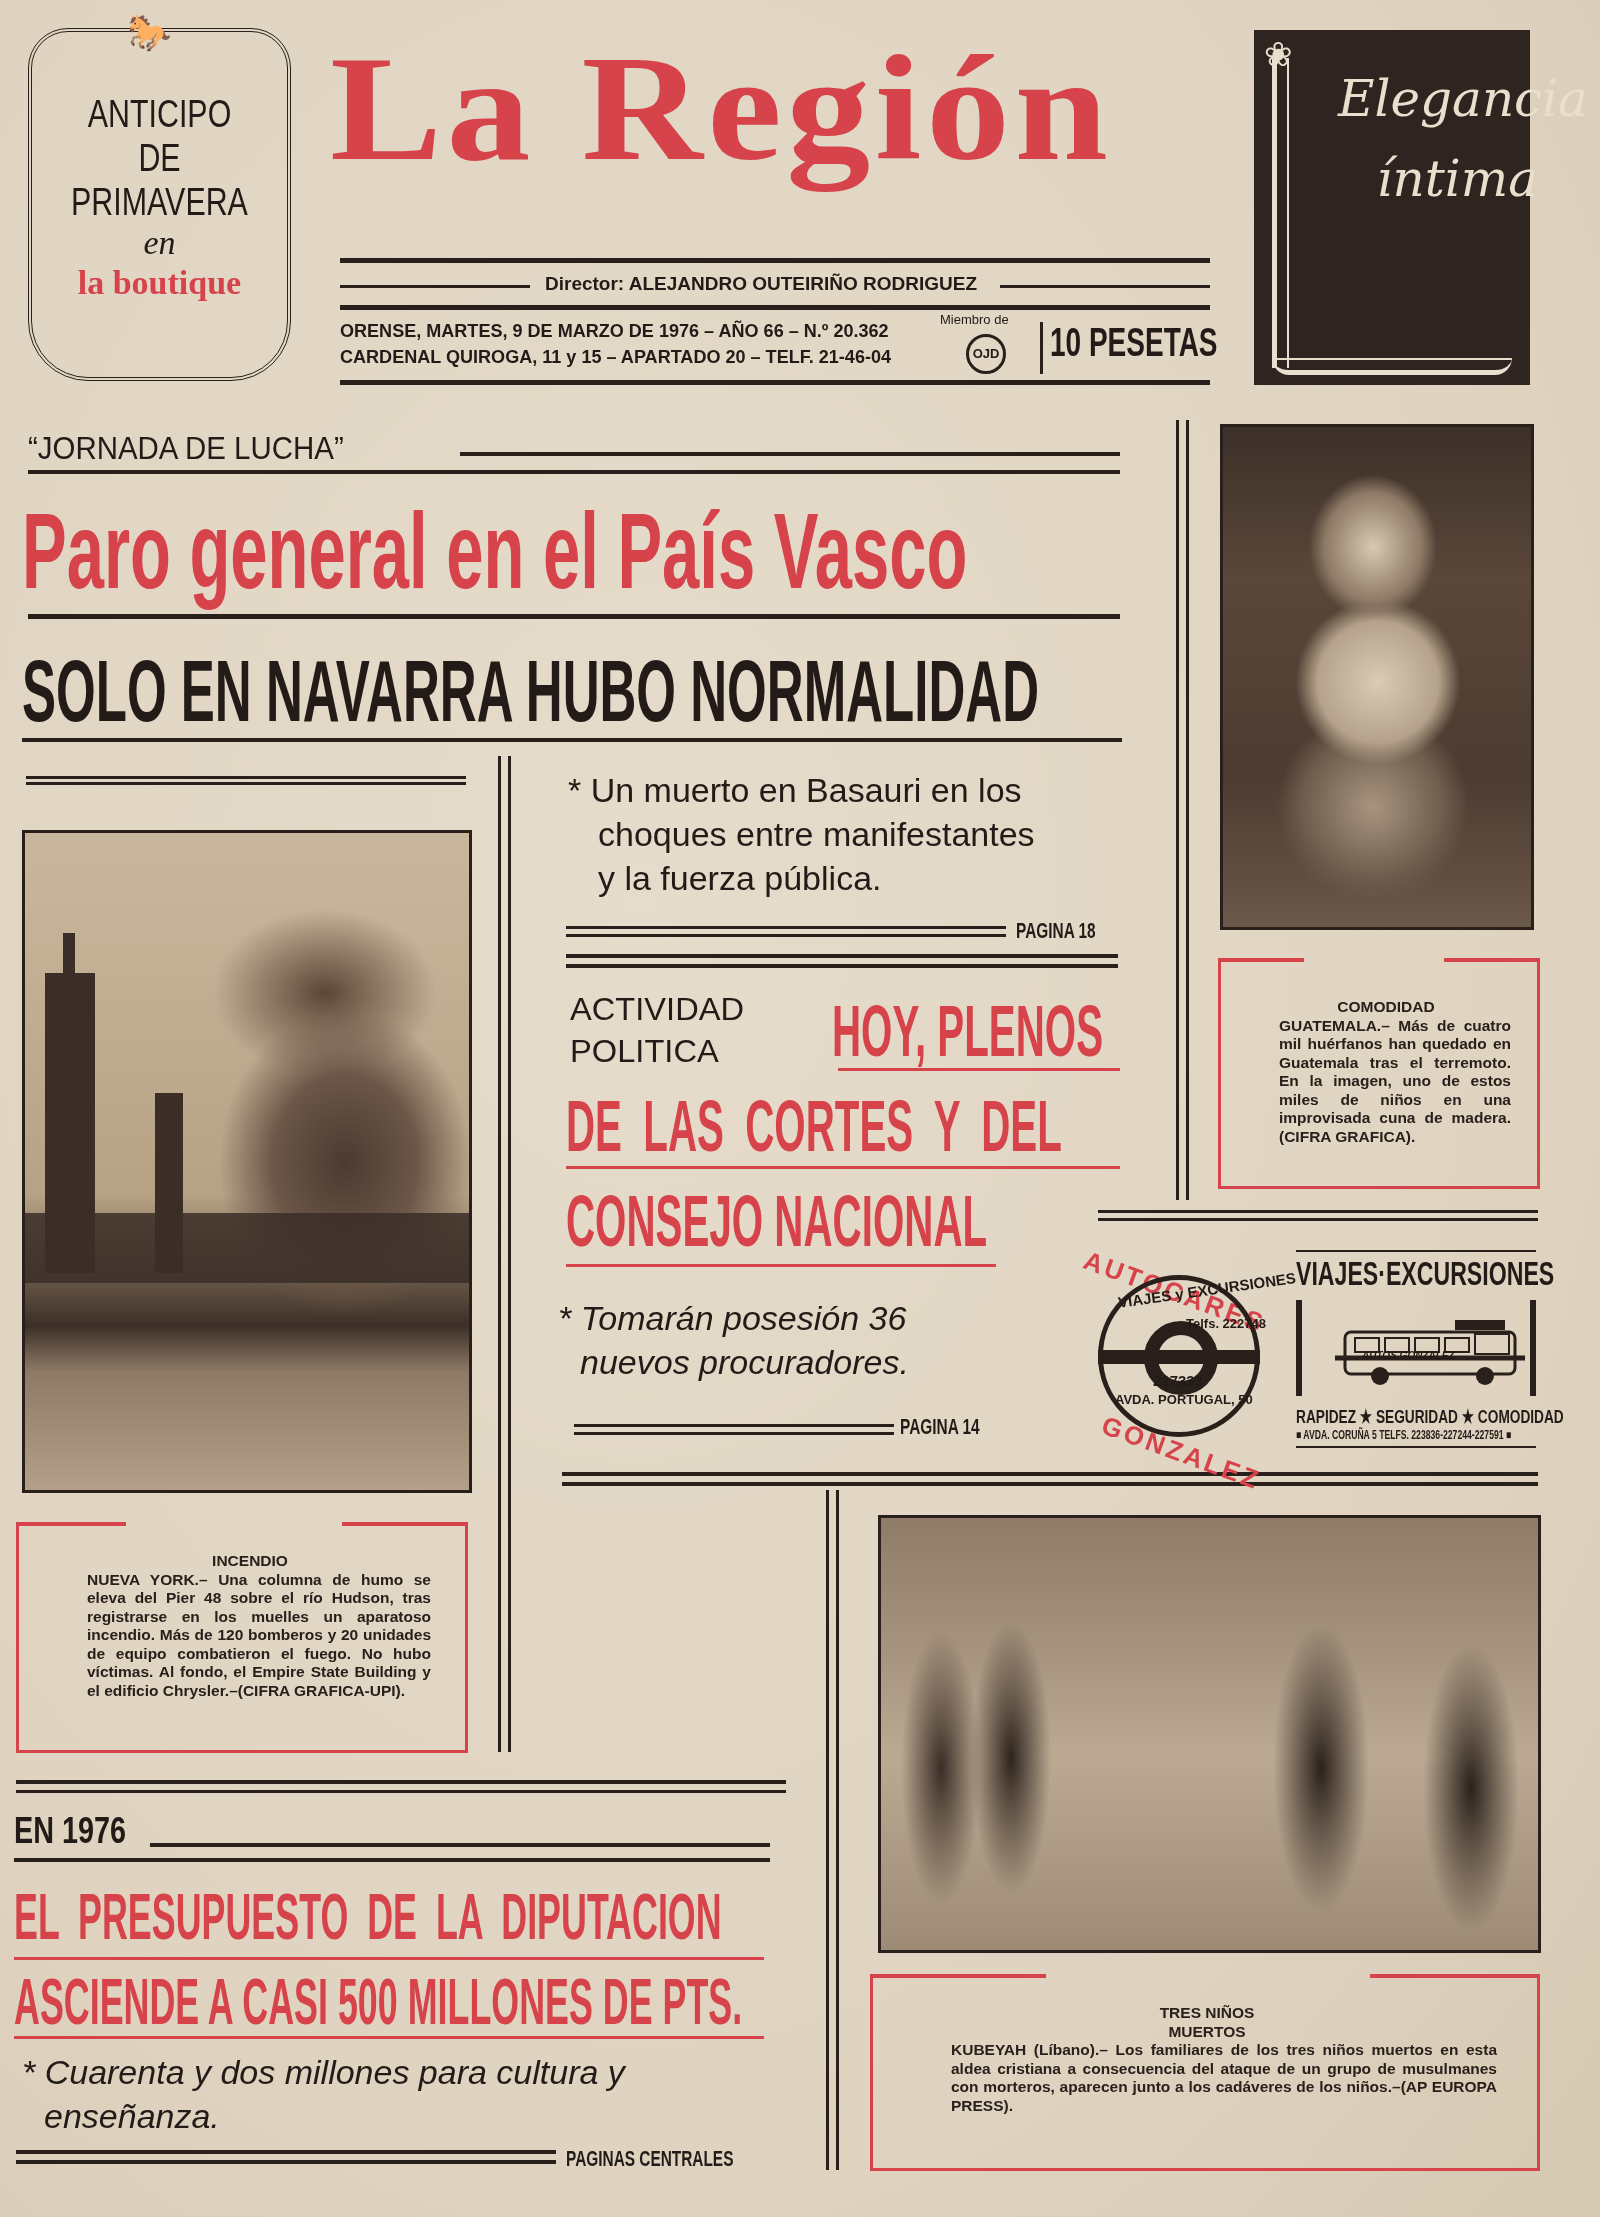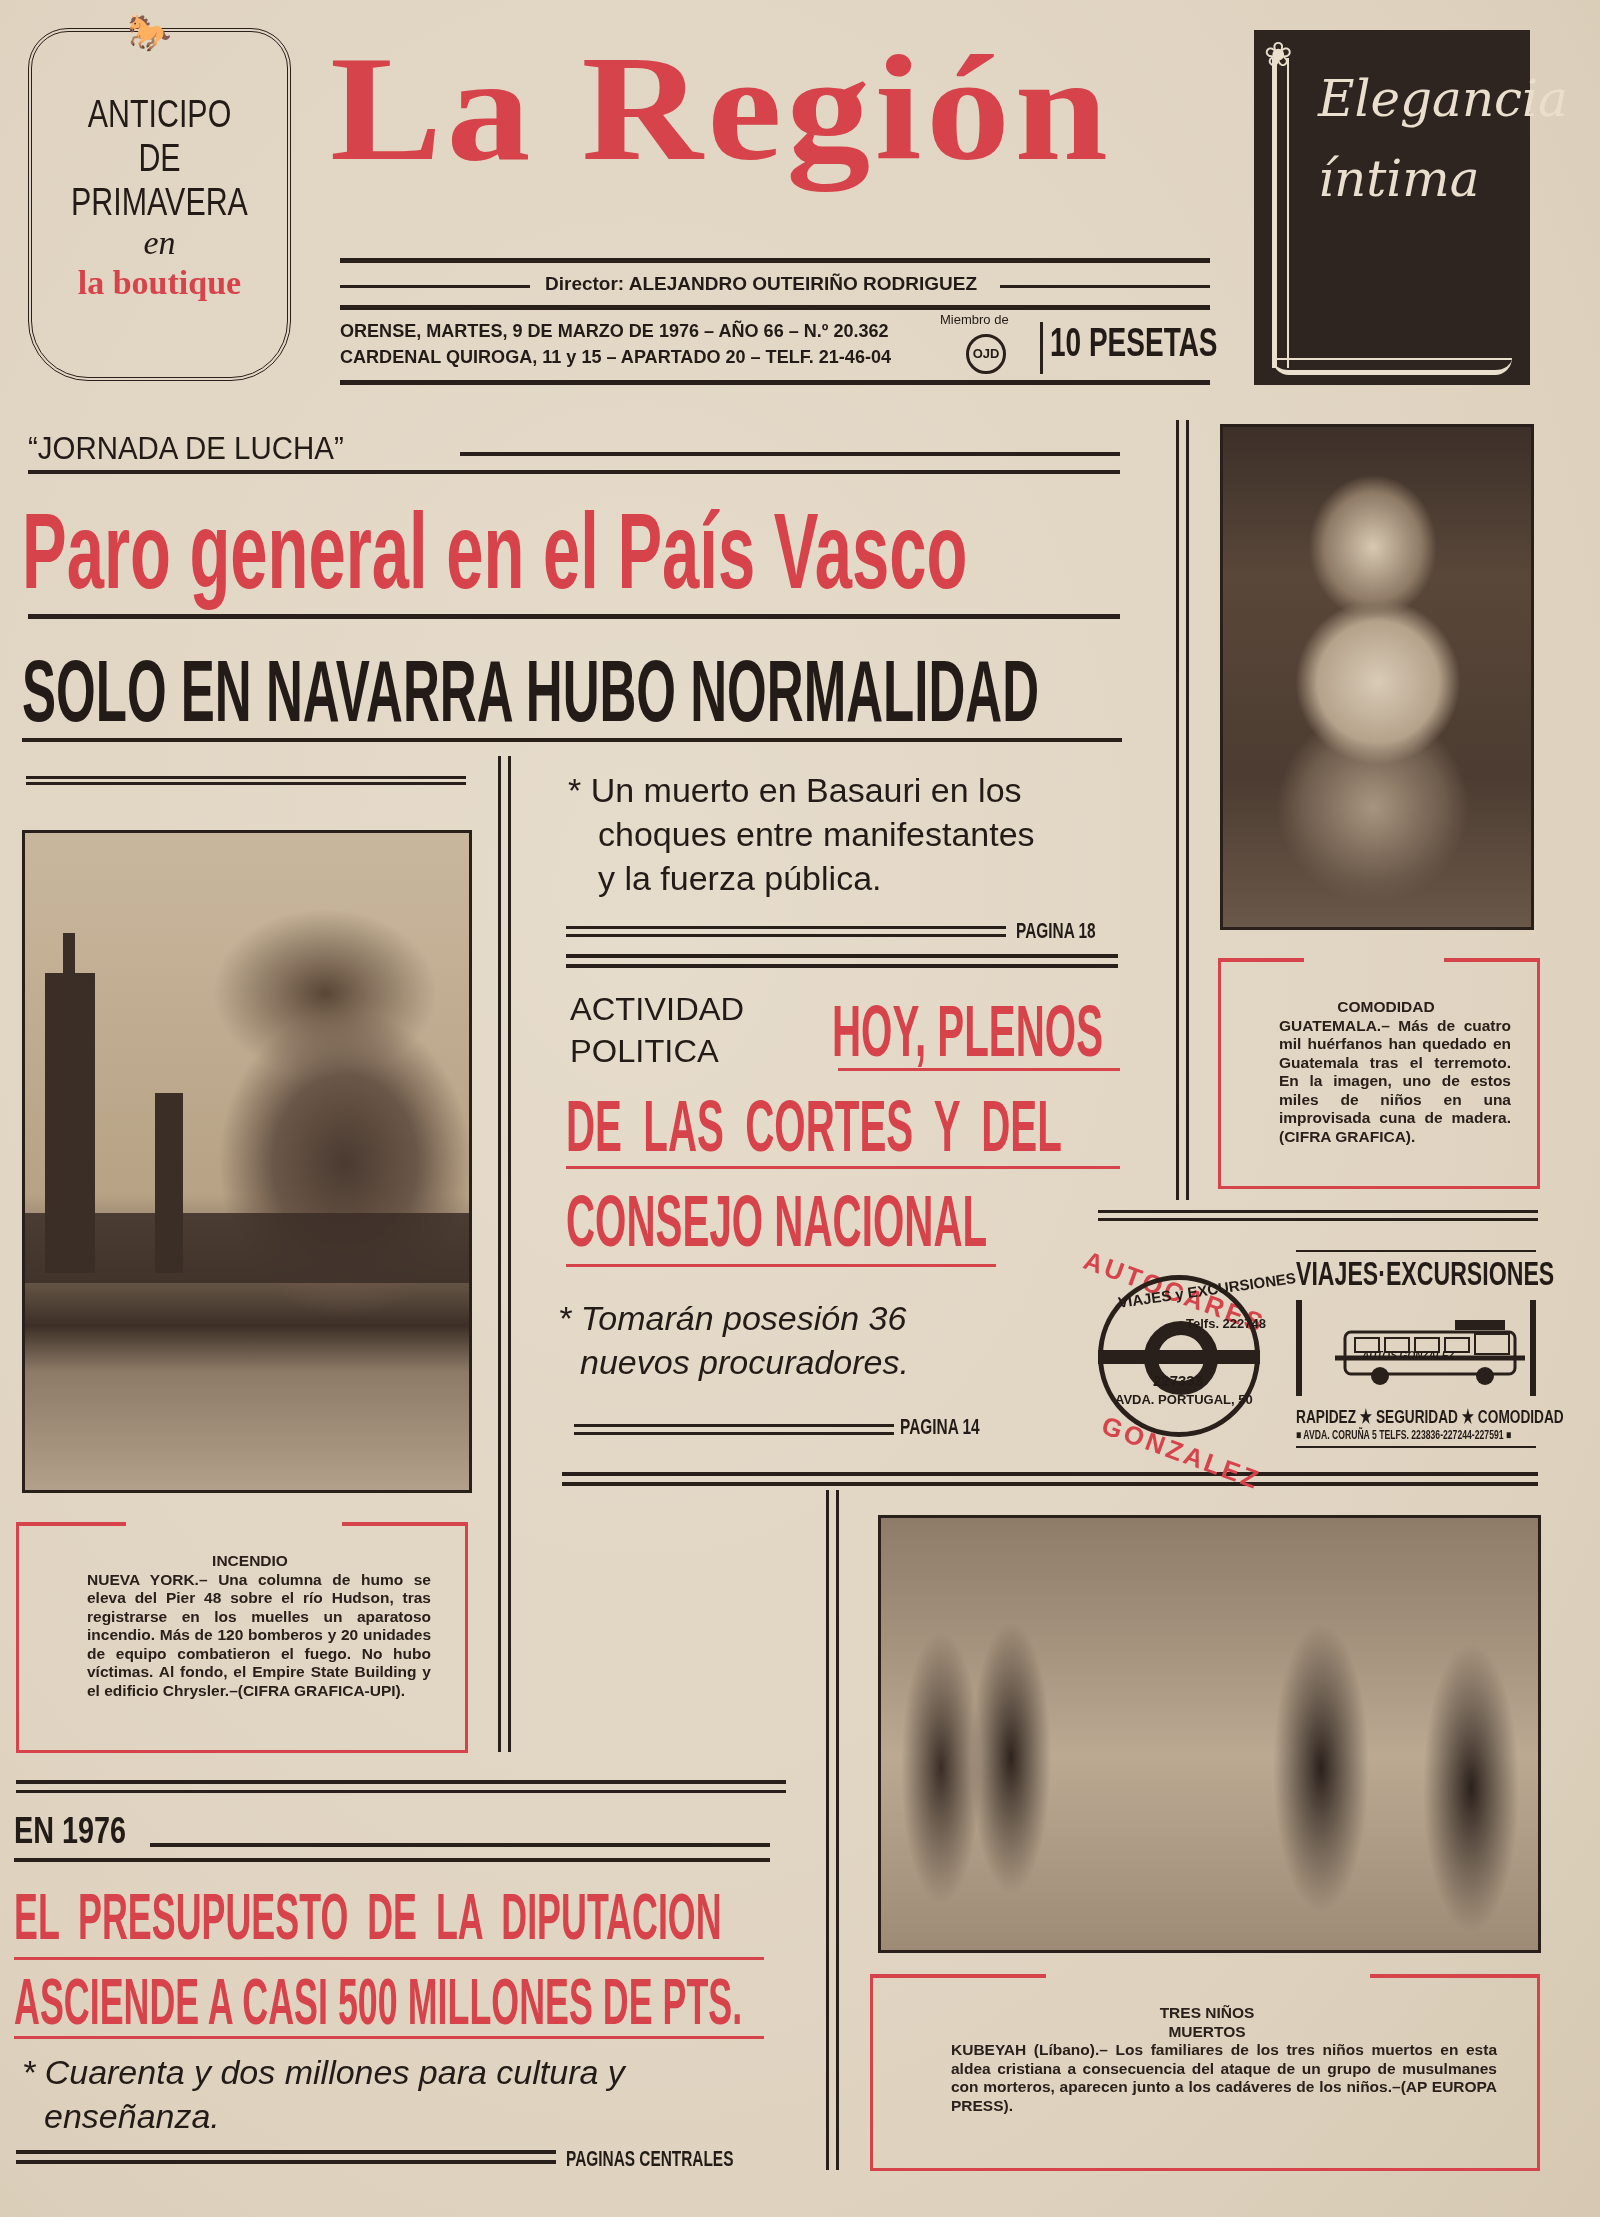--- a/index.html
+++ b/index.html
@@ -49,21 +49,21 @@
   .boutique .t3 { font-family: "Liberation Serif", serif; font-weight: bold; font-size: 34px; color: #d6434a; margin-top: 2px;}
   .carriage { position: absolute; left: 95px; top: -20px; color: #d6434a; font-size: 36px; }
 
   
   .zania {
     left: 1254px; top: 30px; width: 276px; height: 355px;
     background: #2e2420; color: #eadfcc;
   }
   .zania .script {
     font-family: "DejaVu Serif", serif; font-style: italic;
-    position: absolute; left: 64px; width: 200px; text-align: left;
+    position: absolute; left: 84px; width: 200px; text-align: right;
   }
   .zania .frame { position: absolute; left: 18px; top: 28px; width: 10px; height: 310px; border-left: 5px solid #eadfcc; border-right: 2px solid #eadfcc; }
   .zania .frame-b { position: absolute; left: 18px; top: 328px; width: 240px; height: 10px; border-bottom: 5px solid #eadfcc; border-top: 2px solid #eadfcc; border-radius: 0 0 20px 20px;}
   .zania .rose { position: absolute; left: 10px; top: 4px; font-size: 34px; }
 
   
   .photo { position: absolute; border: 3px solid #2a201b; overflow: hidden; }
   .photo-fire {
     left: 22px; top: 830px; width: 444px; height: 657px;
     background:

